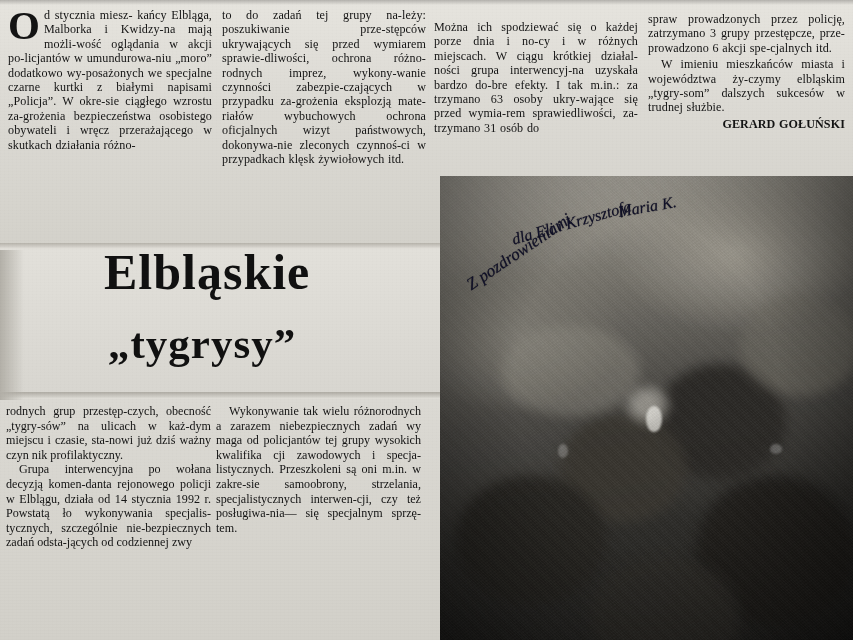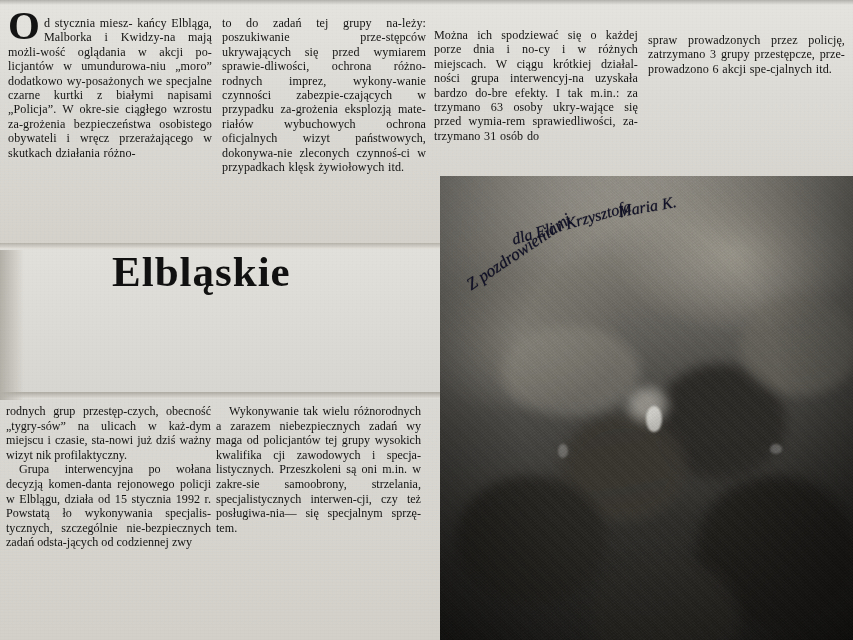--- a/index.html
+++ b/index.html
@@ -51,43 +51,43 @@
   
   .col {
     position: absolute;
     text-align: justify;
     font-size: 12.1px;
     line-height: 14.4px;
     letter-spacing: .1px;
     word-spacing: .5px;
     hyphens: manual;
   }
-  .col p { margin: 8px 0 2px 0; text-indent: 0; }
+  .col p { margin: 0 0 2px 0; text-indent: 0; }
   .col p.indent { text-indent: 13px; }
 
   .dropcap {
     float: left;
     font-size: 41px;
     line-height: 33px;
     font-weight: bold;
     margin: 1px 4px 0 0;
     font-family: "Liberation Serif", serif;
   }
 
   
   .headline {
     position: absolute;
     font-family: "Liberation Serif", serif;
     font-weight: bold;
     color: #111;
     letter-spacing: 1px;
   }
   #headline-1 {
-    left: 112px; top: 248px;
-    font-size: 43px;
+    left: 104px; top: 248px;
+    font-size: 50px;
     line-height: 48px;
   }
   #headline-2 {
     left: 108px; top: 320px;
     font-size: 43px;
     line-height: 48px;
   }
 
   
   #photo {
@@ -187,25 +187,28 @@
   </div>
 
   <div class="col" id="col-2" style="left:222px; top:8px; width:204px;">
     <p>to do zadań tej grupy na-leży: poszukiwanie prze-stępców ukrywających się przed wymiarem sprawie-dliwości, ochrona różno-rodnych imprez, wykony-wanie czynności zabezpie-czających w przypadku za-grożenia eksplozją mate-riałów wybuchowych ochrona oficjalnych wizyt państwowych, dokonywa-nie zleconych czynnoś-ci w przypadkach klęsk żywiołowych itd.</p>
   </div>
 
   <div class="col" id="col-3" style="left:434px; top:20px; width:204px;">
     <p>Można ich spodziewać się o każdej porze dnia i no-cy i w różnych miejscach. W ciągu krótkiej działal-ności grupa interwencyj-na uzyskała bardzo do-bre efekty. I tak m.in.: za trzymano 63 osoby ukry-wające się przed wymia-rem sprawiedliwości, za-trzymano 31 osób do</p>
   </div>
 
-  <div class="col" id="col-4" style="left:648px; top:25px; width:197px;">
+  <div class="col" id="col-4" style="left:648px; top:12px; width:197px;">
     <p>spraw prowadzonych przez policję, zatrzymano 3 grupy przestępcze, prze-prowadzono 6 akcji spe-cjalnych itd.</p>
+    <p class="indent">W imieniu mieszkańców miasta i województwa ży-czymy elbląskim „tygry-som” dalszych sukcesów w trudnej służbie.</p>
+    <p style="text-align:right; font-weight:bold; margin-top:2px;">GERARD GOŁUŃSKI</p>
   </div>
 
   <div class="headline" id="headline-1">Elbląskie</div>
+  <div class="headline" id="headline-2">„tygrysy”</div>
 
   <div id="photo">
     <div class="ph-bg"></div>
 
     <div class="blob" style="left:214px;top:188px;width:132px;height:116px;background:#2a2825;opacity:.95;"></div>
     <div class="blob" style="left:120px;top:238px;width:126px;height:108px;background:#38352f;opacity:.92;"></div>
     <div class="blob" style="left:16px;top:300px;width:150px;height:128px;background:#262420;opacity:.95;"></div>
     <div class="blob" style="left:256px;top:300px;width:160px;height:150px;background:#1f1d1a;opacity:.95;"></div>
     <div class="blob" style="left:150px;top:382px;width:150px;height:120px;background:#2c2a26;opacity:.9;"></div>
     <div class="blob" style="left:300px;top:120px;width:120px;height:100px;background:#6c6960;opacity:.6;"></div>
@@ -219,22 +222,22 @@
     <div class="vignette"></div>
   </div>
 
   <div id="signature">
     <span style="left:0px; top:62px; transform:rotate(-34deg); font-size:17px;">Z pozdrowieniami</span>
     <span style="left:52px; top:34px; transform:rotate(-16deg); font-size:16px;">dla Eli i Krzysztofa</span>
     <span style="left:160px; top:18px; transform:rotate(-10deg); font-size:16px;">Maria K.</span>
   </div>
 
   <div class="bcol" id="bcol-1" style="left:6px; top:404px; width:205px;">
-    <p>rodnych grup przestęp-czych, obecność „tygry-sów” na ulicach w każ-dym miejscu i czasie, sta-nowi już dziś ważny wizyt nik profilaktyczny.</p>
-    <p class="indent">Grupa interwencyjna po wołana decyzją komen-danta rejonowego policji w Elblągu, działa od 15 stycznia 1992 r. Powstatą ło wykonywania specjalis-tycznych, szczególnie nie-bezpiecznych zadań odsta-jących od codziennej zwy</p>
+    <p>rodnych grup przestęp-czych, obecność „tygry-sów” na ulicach w każ-dym miejscu i czasie, sta-nowi już dziś ważny czyn nik profilaktyczny.</p>
+    <p class="indent">Grupa interwencyjna po wołana decyzją komen-danta rejonowego policji w Elblągu, działa od 14 stycznia 1992 r. Powstatą ło wykonywania specjalis-tycznych, szczególnie nie-bezpiecznych zadań odsta-jących od codziennej zwy</p>
   </div>
 
   <div class="bcol" id="bcol-2" style="left:216px; top:404px; width:205px;">
     <p class="indent">Wykonywanie tak wielu różnorodnych a zarazem niebezpiecznych zadań wy maga od policjantów tej grupy wysokich kwalifika cji zawodowych i specja-listycznych. Przeszkoleni są oni m.in. w zakre-sie samoobrony, strzelania, specjalistycznych interwen-cji, czy też posługiwa-nia— się specjalnym sprzę-tem.</p>
   </div>
 
   <div class="grain"></div>
 </div>
 
 </body></html>

